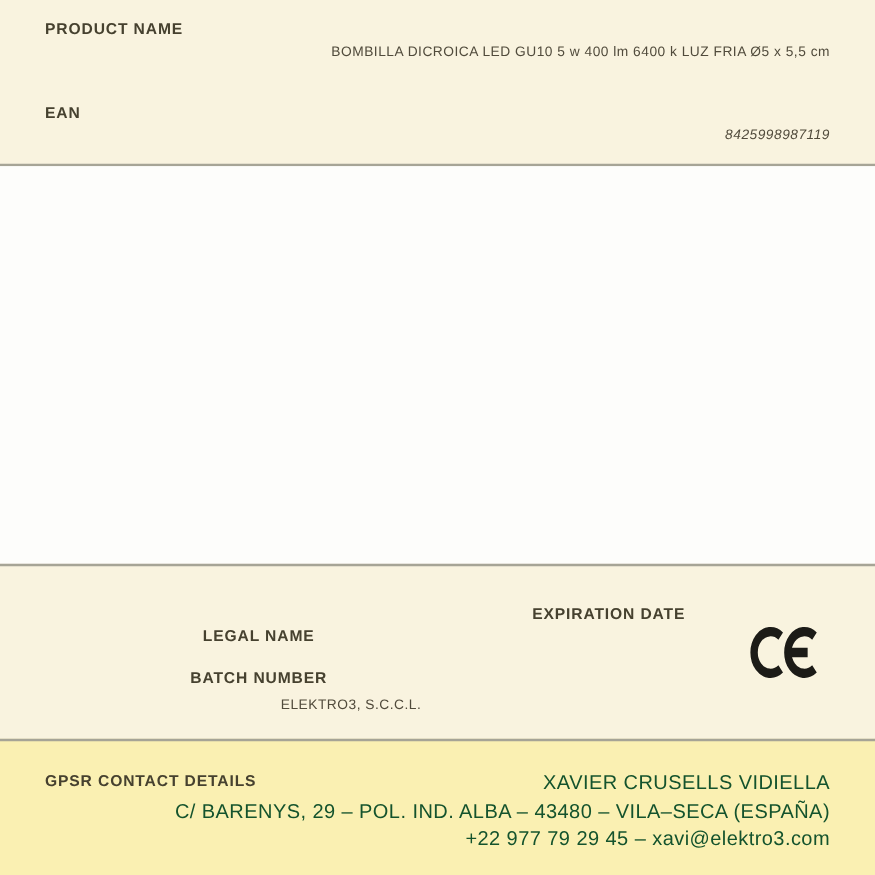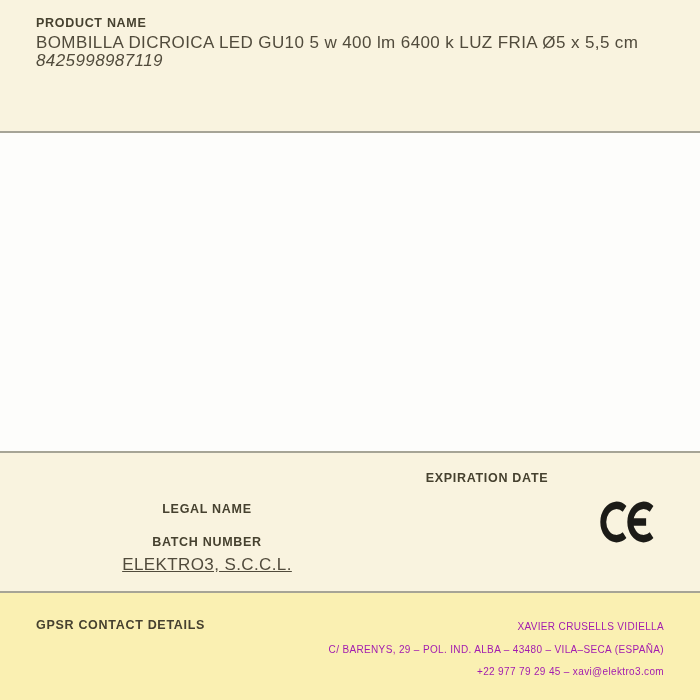--- a/index.html
+++ b/index.html
@@ -7,53 +7,54 @@
     width:700px;height:700px;position:relative;overflow:hidden;
     font-family:"Liberation Sans","DejaVu Sans",sans-serif;
     color:#4b4637;background:#fdfdfb;
   }
   .section{position:absolute;left:0;width:700px;box-sizing:border-box;}
 
   
   .sec-top{top:0;height:133px;background:#f9f3df;border-bottom:2px solid #a6a496;
            padding:16px 36px 0 36px;}
   .field-label{font-size:12.5px;font-weight:700;letter-spacing:.7px;line-height:15px;color:#46412f;}
-  .field-value{font-size:17px;letter-spacing:.4px;line-height:15px;margin-top:4px;color:#514b3c;}
+  .field-value{font-size:11px;letter-spacing:.4px;line-height:15px;margin-top:4px;color:#514b3c;text-align:right;}
   .ean-label{margin-top:33px;}
   .ean-value{margin-top:3px;font-style:italic;}
 
   
   .sec-blank{top:133px;height:318px;background:#fdfdfb;}
 
   
   .sec-mid{top:451px;height:142px;background:#f9f3df;border-top:2px solid #a6a496;}
   .mid-col{position:absolute;top:0;text-align:center;}
   .col-1{left:77px;width:260px;}
-  .col-2{left:357px;width:260px;}
+  .col-2{left:357px;width:260px;margin-top:13px;}
   .row1{margin-top:18px;}
   .row2{margin-top:49px;}
-  .rowval{margin-top:7px;text-decoration:underline;}
+  .rowval{margin-top:7px;}
   .ce-wrap{position:absolute;left:600px;top:44px;width:56px;height:50px;}
   .ce-wrap svg{display:block;width:56px;height:50px;}
 
   
   .sec-bottom{top:591px;height:109px;background:#faf0b2;border-top:2px solid #a6a496;}
   .gpsr-label{position:absolute;left:36px;top:25px;font-size:12.5px;font-weight:700;
               letter-spacing:.7px;color:#46412f;}
   .contact-block{position:absolute;right:36px;top:23px;text-align:right;
-                 font-size:10px;letter-spacing:.35px;line-height:22.5px;color:#a21caf;}
+                 font-size:16px;letter-spacing:.35px;line-height:22.5px;color:#14532d;}
 </style>
 </head>
 <body>
 
 <div>
 
   <section class="section sec-top">
     <div class="field-label">PRODUCT NAME</div>
     <div class="field-value">BOMBILLA DICROICA LED GU10 5 w 400 lm 6400 k LUZ FRIA Ø5 x 5,5 cm</div>
+    <div class="field-label ean-label">EAN</div>
     <div class="field-value ean-value">8425998987119</div>
   </section>
 
   <section class="section sec-blank"></section>
 
   <section class="section sec-mid">
     <div class="mid-col col-1">
       <div class="field-label row2">LEGAL NAME</div>
       <div class="field-label row1">BATCH NUMBER</div>
       <div class="field-value rowval">ELEKTRO3, S.C.C.L.</div>

